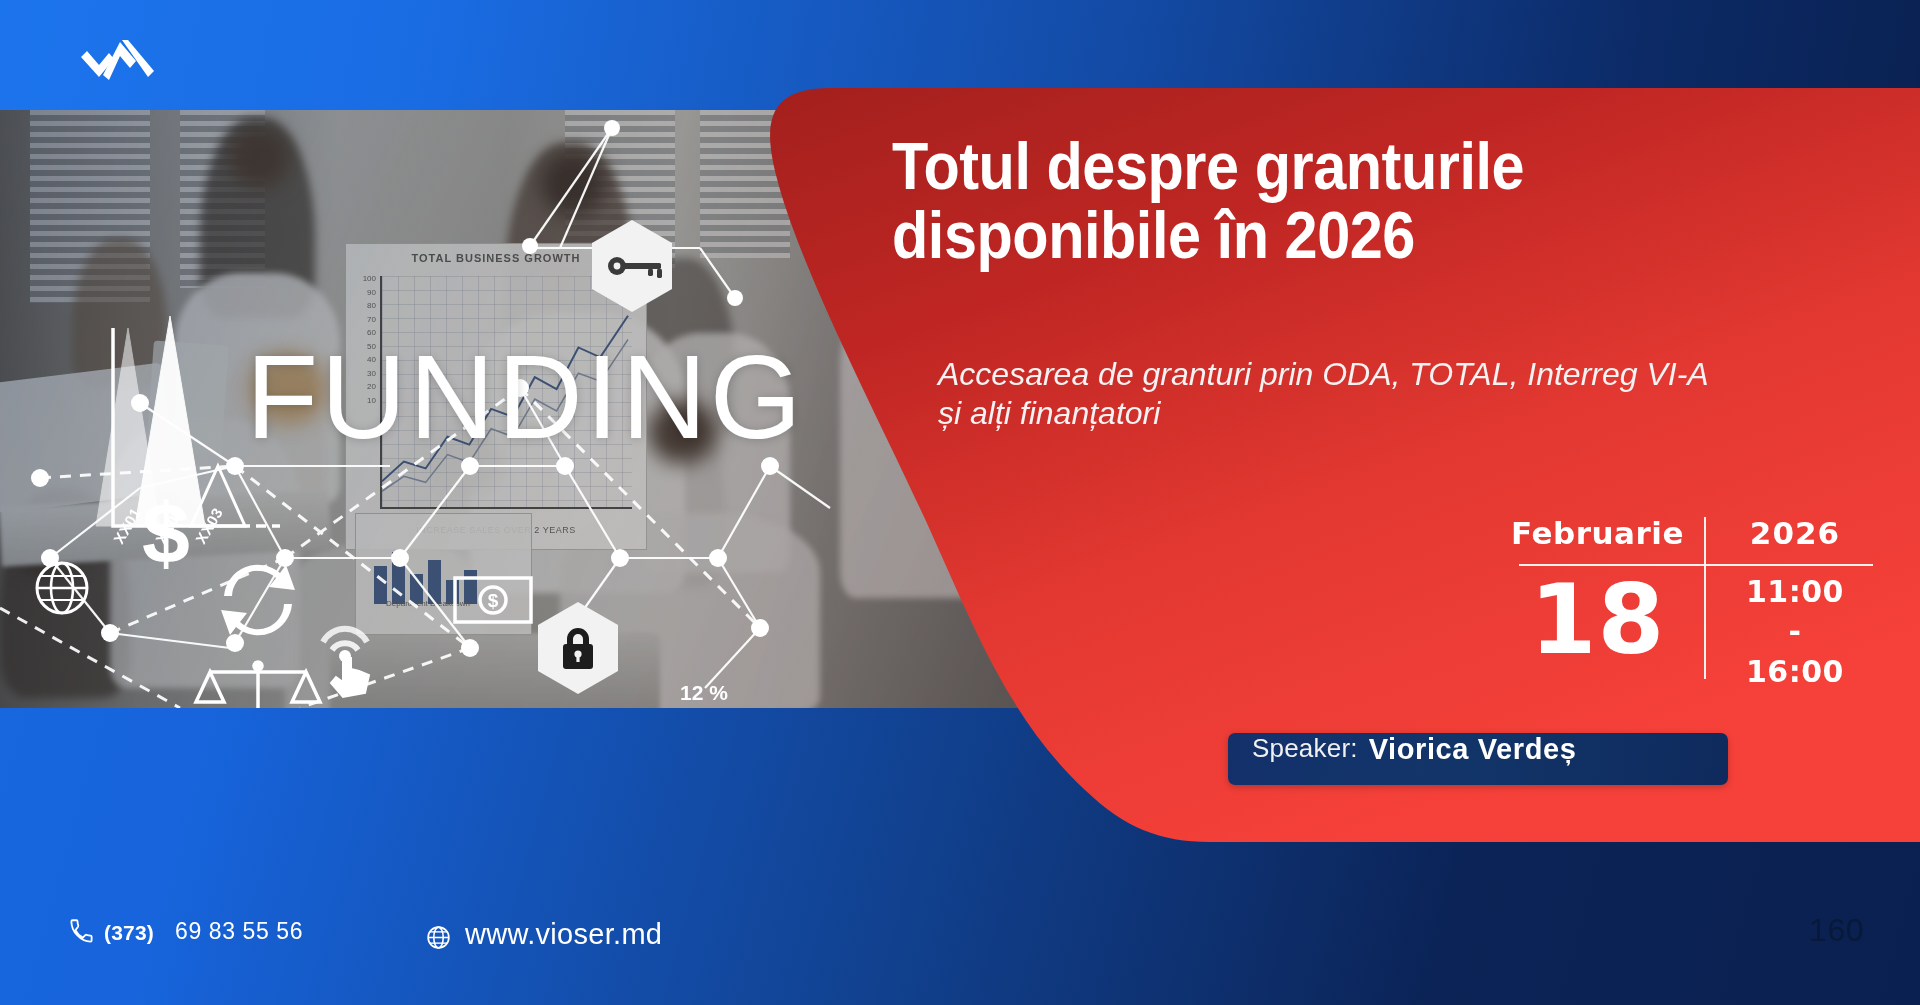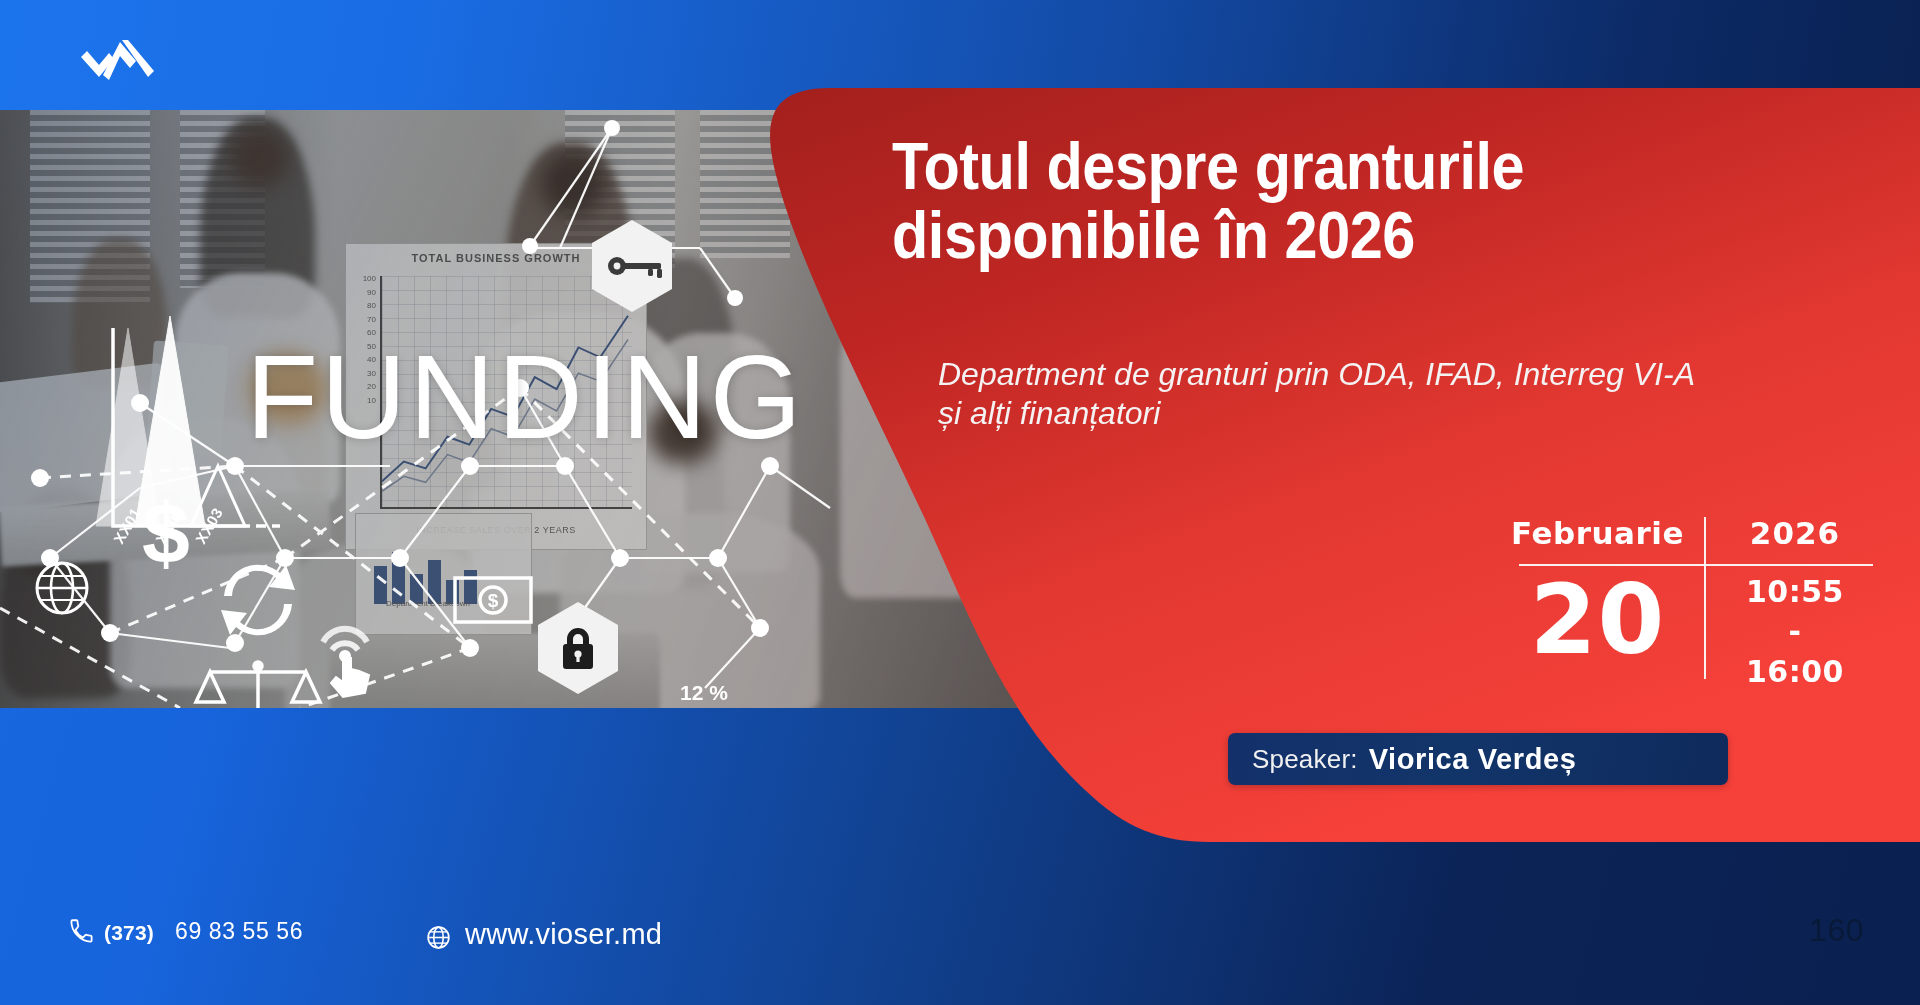--- a/index.html
+++ b/index.html
@@ -273,21 +273,21 @@
   }
 
   
   .speaker {
     position: absolute;
     left: 1228px; top: 733px;
     width: 500px; height: 52px;
     background: linear-gradient(100deg, #13306b 0%, #123569 45%, #0f2a5d 100%);
     border-radius: 7px;
     display: flex;
-    align-items: center;
+    align-items: flex-start;
     box-shadow: 0 2px 7px rgba(0,0,0,0.22);
   }
   .sp-label {
     color: #f0f0f0;
     font-size: 26px;
     font-weight: 400;
     margin-left: 24px;
     letter-spacing: .2px;
   }
   .sp-name {
@@ -581,32 +581,32 @@
              L 1920,842 Z" fill="url(#redgrad)"></path>
   </svg>
 
   <div class="red-content">
     <div class="title">
       <div>Totul despre granturile</div>
       <div>disponibile în 2026</div>
     </div>
 
     <div class="subtitle">
-      <div>Department de granturi prin ODA, IFAD, Interreg VI-A</div>
+      <div>Accesarea de granturi prin ODA, TOTAL, Interreg VI-A</div>
       <div>și alți finanțatori</div>
     </div>
 
     <div class="dateblock">
       <div class="db-month">Februarie</div>
       <div class="db-year">2026</div>
       <div class="db-hrule"></div>
       <div class="db-vrule"></div>
-      <div class="db-day">20</div>
+      <div class="db-day">18</div>
       <div class="db-time">
-        <div>10:55</div>
+        <div>11:00</div>
         <div>-</div>
         <div>16:00</div>
       </div>
     </div>
 
     <div class="speaker">
       <span class="sp-label">Speaker:</span>
       <span class="sp-name">Viorica Verdeș</span>
     </div>
   </div>

